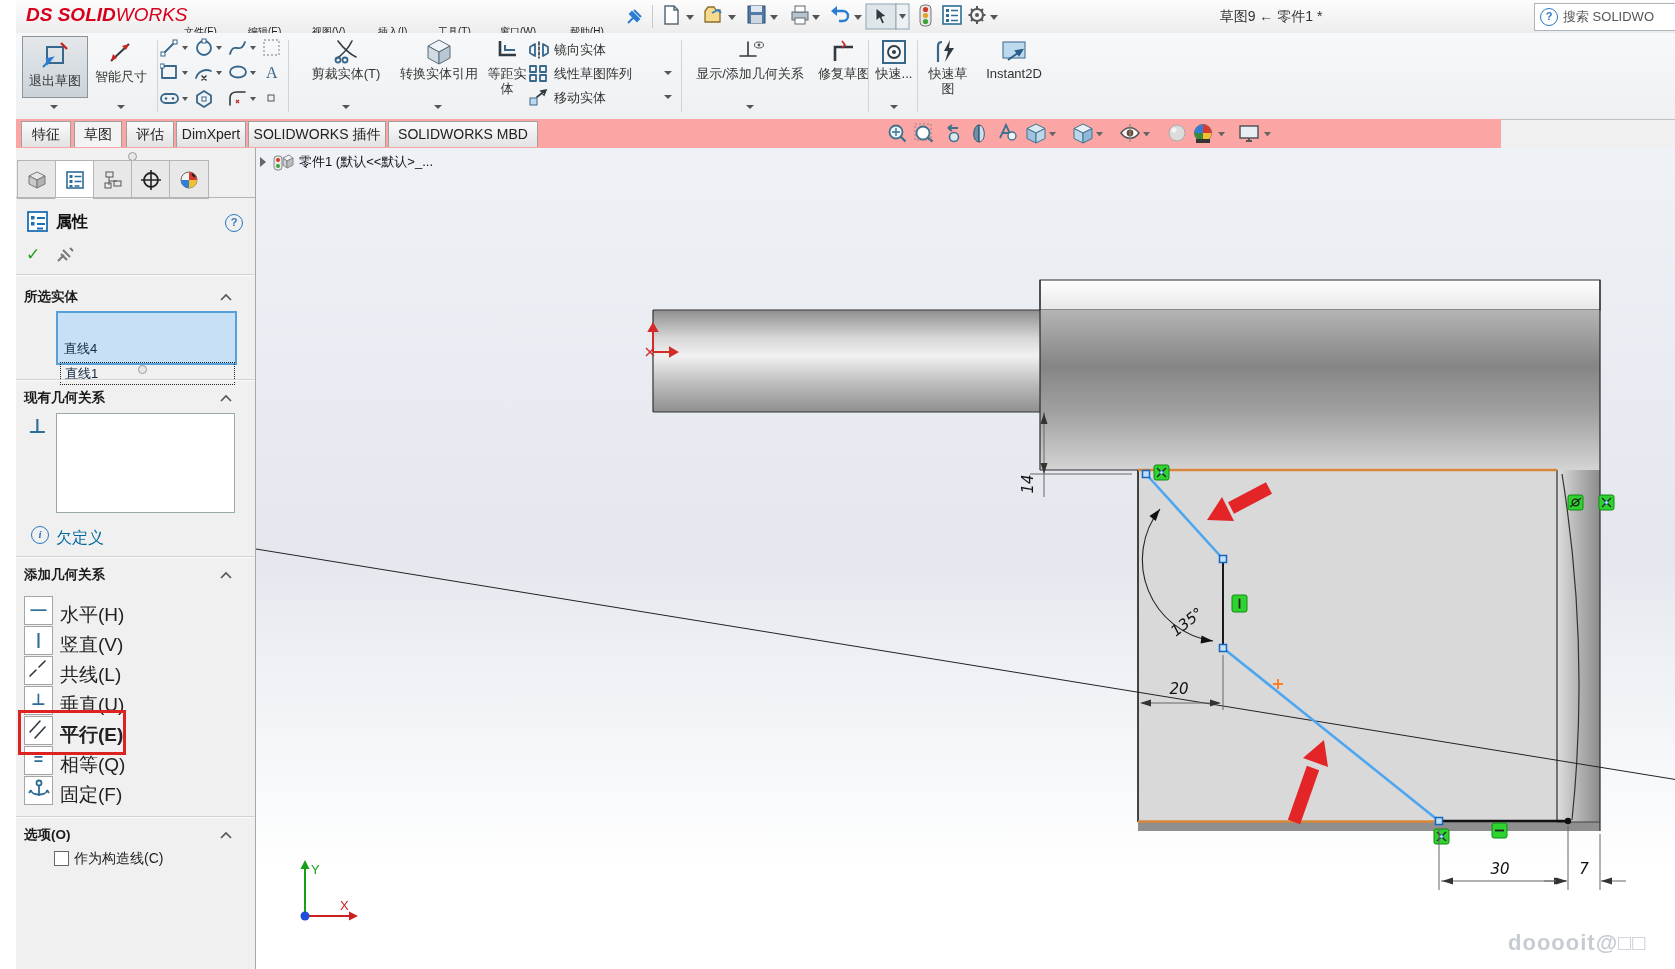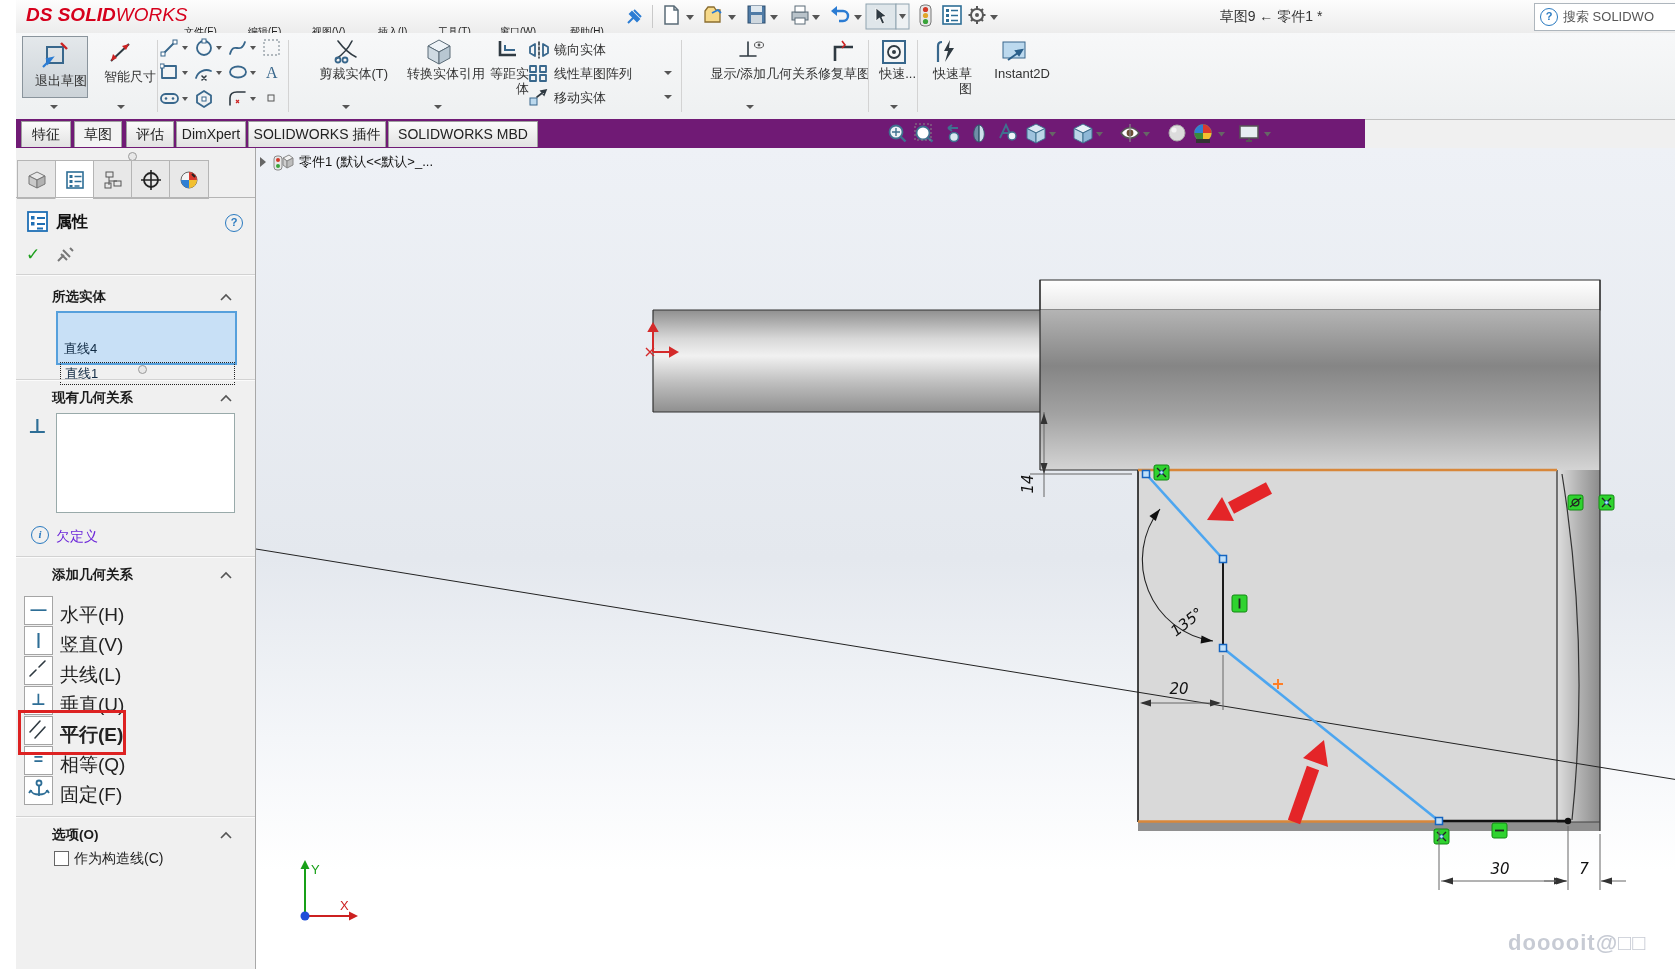--- a/index.html
+++ b/index.html
@@ -19,42 +19,42 @@
   #searchbox{position:absolute;left:1518px;top:3px;width:157px;height:26px;background:#fff;
     border:1px solid #aeb6bd;display:flex;align-items:center;overflow:hidden;}
   .help-circle{display:inline-block;width:16px;height:16px;line-height:15px;border-radius:50%;
     border:1.5px solid #2a7ac0;color:#2a7ac0;font-size:11px;text-align:center;font-weight:bold;margin:0 5px;}
   #search-text{font-size:13px;color:#555;white-space:nowrap;}
 
   
   #ribbon{position:absolute;left:0;top:33px;width:1675px;height:86px;
     background:linear-gradient(#f7f8f9,#eef0f1);border-bottom:1px solid #c0c0c0;}
   .vsep{position:absolute;top:7px;height:72px;width:1px;background:#d3d3d3;}
-  .rlabel{position:absolute;font-size:13px;line-height:15px;color:#333;text-align:right;}
+  .rlabel{position:absolute;font-size:13px;line-height:15px;color:#333;text-align:center;}
   .ricon{position:absolute;}
   .caret{position:absolute;width:0;height:0;border-left:4px solid transparent;border-right:4px solid transparent;border-top:4px solid #555;}
   #exit-sketch-btn{position:absolute;left:6px;top:3px;width:64px;height:60px;
     background:linear-gradient(#e4e8eb,#ccd3d8);border:1px solid #8a949c;}
   .ib{stroke:#38678c;fill:none;stroke-width:1.8;stroke-linecap:round;stroke-linejoin:round;}
   .ib2{stroke:#2f3a42;fill:none;stroke-width:1.6;stroke-linecap:round;}
   .ibg{stroke:#9aa4ab;fill:none;stroke-width:1.4;stroke-dasharray:2 2;}
 
   
-  #tabrow{position:absolute;left:0;top:119px;width:1349px;height:29px;background:#701a75;border-bottom:1px solid #ef4444;}
+  #tabrow{position:absolute;left:0;top:119px;width:1485px;height:29px;background:#fca5a5;border-bottom:1px solid #ef4444;}
   .tab{position:absolute;top:2px;height:25px;line-height:25px;text-align:center;font-size:14px;color:#222;
     background:linear-gradient(#fbfbfb,#e2e2e2);border:1px solid #9f9f9f;border-bottom:none;}
   .tab.active{background:#f3f3f3;font-weight:normal;}
 
   
   #panel{position:absolute;left:0;top:148px;width:239px;height:821px;background:#f0f0f0;border-right:1px solid #a8a8a8;}
   .ptab{position:absolute;top:12px;width:38px;height:37px;background:#e8e8e8;border:1px solid #b5b5b5;
     display:flex;align-items:center;justify-content:center;}
   .ptab.active{background:#ffffff;border-bottom:1px solid #fff;}
   .ptabs-base{position:absolute;left:0;top:49px;width:239px;height:1px;background:#b5b5b5;}
-  .sec-hdr{position:absolute;left:8px;font-size:13.5px;font-weight:bold;color:#1c1c1c;margin-left:28px;}
+  .sec-hdr{position:absolute;left:8px;font-size:13.5px;font-weight:bold;color:#1c1c1c;}
   .chev{position:absolute;left:204px;width:12px;height:8px;}
   .pdivider{position:absolute;left:0;width:239px;height:1px;background:#d2d2d2;border-bottom:1px solid #fbfbfb;}
   #sel-listbox{position:absolute;left:40px;top:163px;width:177px;height:50px;background:#c8e0f6;border:2px solid #56a0dc;}
   .sel-item{position:absolute;left:2px;width:169px;height:21px;line-height:21px;padding-left:4px;font-size:13px;color:#102a43;}
   .sel-item.focused{border:1px dotted #222;margin-top:47px;}
   #rel-listbox{position:absolute;left:40px;top:265px;width:177px;height:98px;background:#fff;border:1px solid #9aa;}
   .rel-row{position:absolute;left:8px;width:200px;height:28px;}
   .rel-ico{position:absolute;left:0;top:0;width:27px;height:27px;background:#fff;border:1px solid #a5a5a5;
     text-align:center;line-height:26px;font-size:16px;font-weight:bold;color:#2e6e96;}
   .rel-lbl{position:absolute;left:36px;top:6px;font-size:19px;color:#222;}
@@ -415,21 +415,21 @@
     <div class="dot-handle" style="left:122px;top:217px"></div>
     <div class="pdivider" style="top:231px"></div>
 
     <div class="sec-hdr" style="top:241px">现有几何关系</div>
     <svg class="chev" style="top:246px">
         <polyline points="1,7 6,2 11,7" fill="none" stroke="#555" stroke-width="1.6"></polyline>
       </svg>
     <div class="abs" style="left:12px;top:266px;font-size:20px;font-weight:bold;color:#2e6e96">⊥</div>
     <div id="rel-listbox"></div>
     <div class="abs help-circle" style="left:10px;top:378px;border-color:#2a7ac0;font-style:italic;font-family:'Liberation Serif',serif">i</div>
-    <div class="abs" style="left:40px;top:380px;font-size:14px;color:#6d28d9">欠定义</div>
+    <div class="abs" style="left:40px;top:380px;font-size:16px;color:#0369a1">欠定义</div>
     <div class="pdivider" style="top:408px"></div>
 
     <div class="sec-hdr" style="top:418px">添加几何关系</div>
     <svg class="chev" style="top:423px">
         <polyline points="1,7 6,2 11,7" fill="none" stroke="#555" stroke-width="1.6"></polyline>
       </svg>
 
     <div class="rel-row" style="top:448px">
       <span class="rel-ico">—</span>
       <span class="rel-lbl">水平(H)</span>

